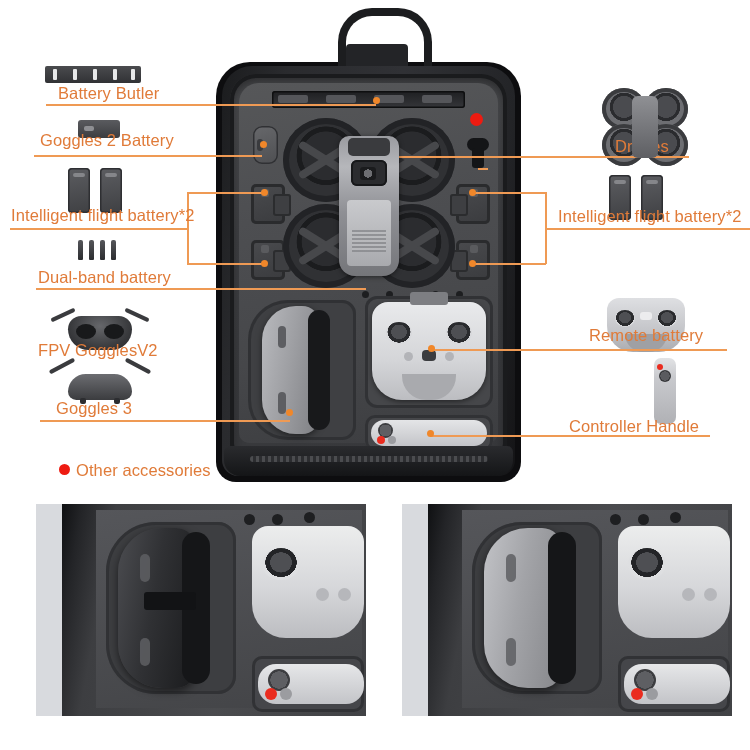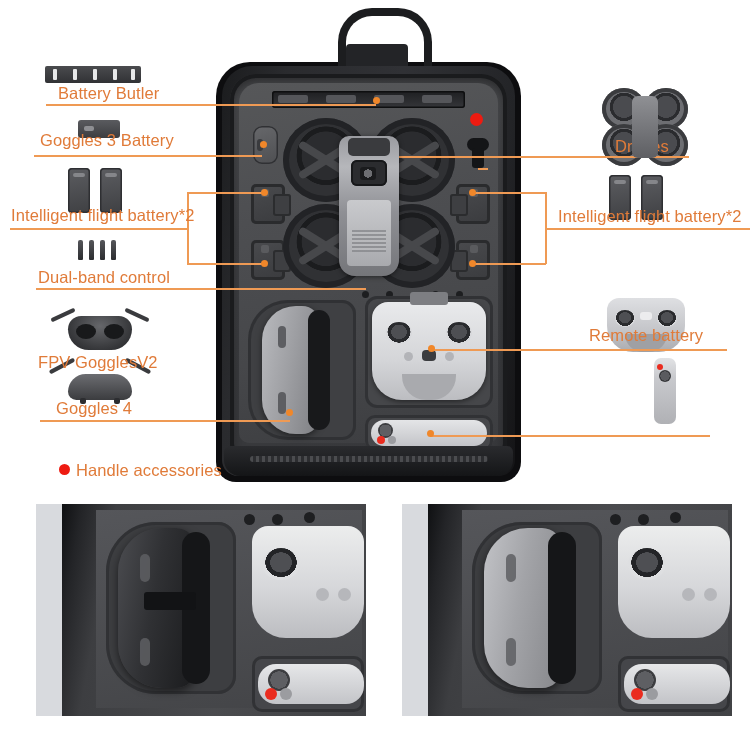--- a/index.html
+++ b/index.html
@@ -371,30 +371,31 @@
 
   <div class="line hline" style="left:432px;top:349px;width:295px"></div>
   <div class="dot" style="left:428px;top:345px"></div>
 
   <div class="line hline" style="left:430px;top:435px;width:280px"></div>
   <div class="dot" style="left:427px;top:430px"></div>
 
   <div class="line hline" style="left:478px;top:168px;width:10px"></div>
 
   <span class="lbl" style="left:58px;top:84px">Battery Butler</span>
-  <span class="lbl" style="left:40px;top:131px">Goggles 3 Battery</span>
+  <span class="lbl" style="left:40px;top:131px">Goggles 2 Battery</span>
   <span class="lbl" style="left:11px;top:206px">Intelligent flight battery*2</span>
-  <span class="lbl" style="left:38px;top:268px">Dual-band control</span>
-  <span class="lbl" style="left:38px;top:353px">FPV GogglesV2</span>
-  <span class="lbl" style="left:56px;top:399px">Goggles 4</span>
-  <span class="lbl" style="left:76px;top:461px">Handle accessories</span>
+  <span class="lbl" style="left:38px;top:268px">Dual-band battery</span>
+  <span class="lbl" style="left:38px;top:341px">FPV GogglesV2</span>
+  <span class="lbl" style="left:56px;top:399px">Goggles 3</span>
+  <span class="lbl" style="left:76px;top:461px">Other accessories</span>
 
   <span class="lbl" style="left:615px;top:137px">Drones</span>
   <span class="lbl" style="left:558px;top:207px">Intelligent flight battery*2</span>
   <span class="lbl" style="left:589px;top:326px">Remote battery</span>
+  <span class="lbl" style="left:569px;top:417px">Controller Handle</span>
 </div>
 
 <div class="photo ph-left">
   <div class="ph-bg"></div>
   <div class="ph-foam"></div>
   <div class="ph-holes">
     <i style="left:208px;top:10px"></i>
       <i style="left:236px;top:10px"></i>
       <i style="left:268px;top:8px"></i>
   </div>

